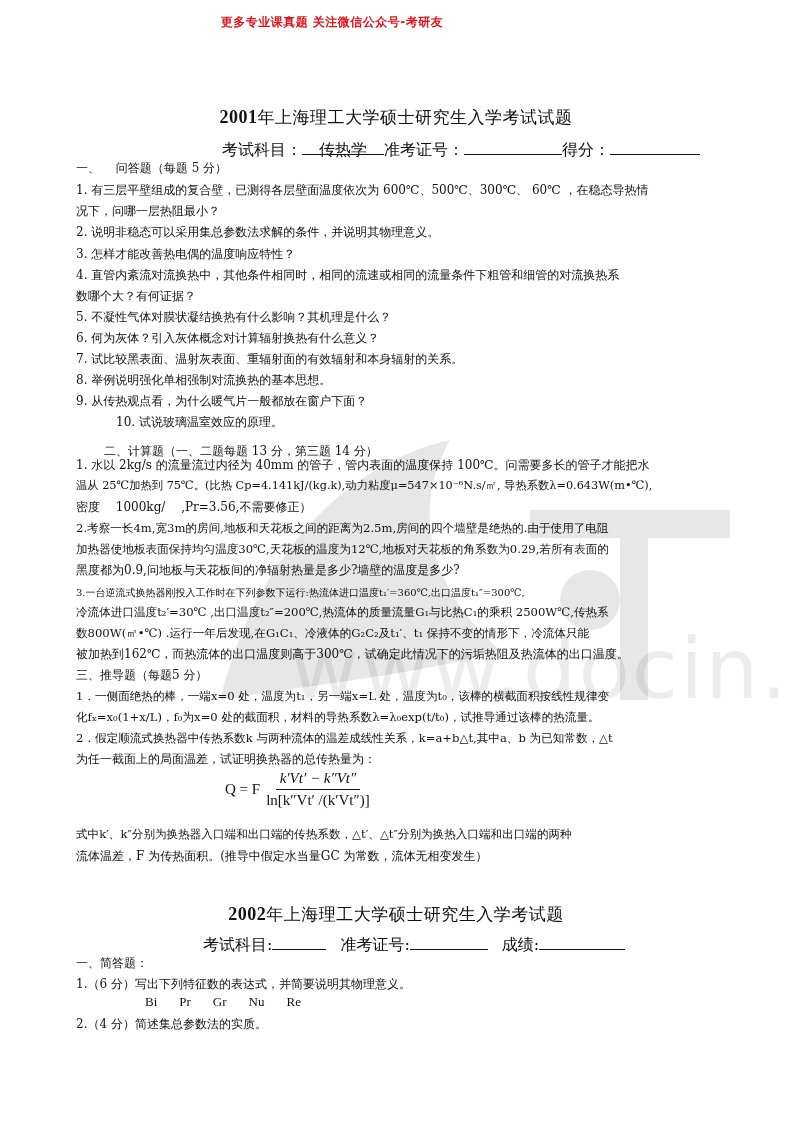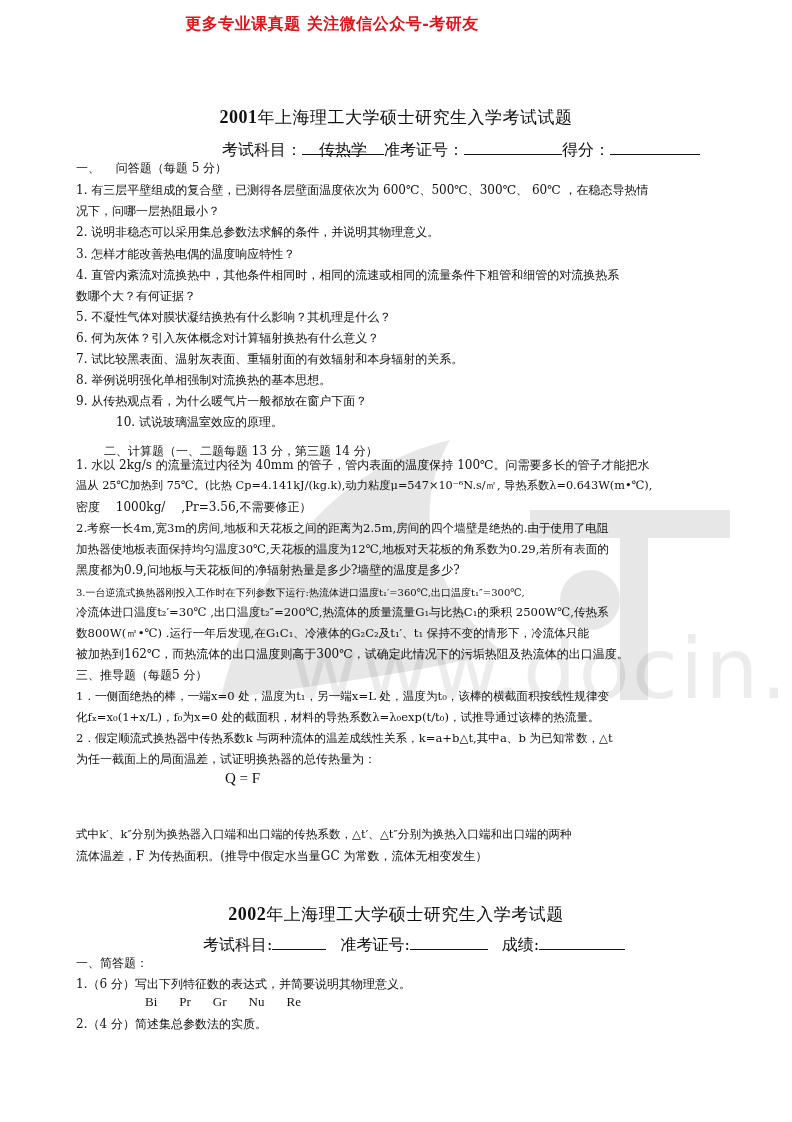--- a/index.html
+++ b/index.html
@@ -3,21 +3,21 @@
 <meta charset="utf-8">
 <style>
   html, body { margin: 0; padding: 0; background: #ffffff; }
   body {
     width: 792px; height: 1122px; position: relative; overflow: hidden;
     font-family: "DejaVu Serif", "Liberation Serif", serif;
     color: #111111;
   }
   .banner {
     position: absolute; top: 14px; left: 0; width: 664px; text-align: center;
-    color: #e0141b; font-family: "DejaVu Sans", sans-serif; font-weight: bold; font-size: 16px;
+    color: #e0141b; font-family: "DejaVu Sans", sans-serif; font-weight: bold; font-size: 12px;
     letter-spacing: 0.5px;
   }
   .watermark {
     position: absolute; left: 200px; top: 420px; width: 560px; height: 300px;
     pointer-events: none; opacity: 0.09;
   }
   .wm-text {
     position: absolute; left: 290px; top: 620px; font-family: "DejaVu Sans", sans-serif;
     font-size: 84px; color: #000; opacity: 0.07; letter-spacing: 2px; pointer-events: none;
   }
@@ -92,20 +92,24 @@
 <div class="line" style="top:646px;">被加热到162℃，而热流体的出口温度则高于300℃，试确定此情况下的污垢热阻及热流体的出口温度。</div>
 
 <div class="line" style="top:667px;">三、推导题（每题5 分）</div>
 <div class="line" style="top:688px; font-size:11.6px;">1．一侧面绝热的棒，一端x=0 处，温度为t₁，另一端x=L 处，温度为t₀，该棒的横截面积按线性规律变</div>
 <div class="line" style="top:709px; font-size:11.6px;">化fₓ=x₀(1+x/L)，f₀为x=0 处的截面积，材料的导热系数λ=λ₀exp(t/t₀)，试推导通过该棒的热流量。</div>
 <div class="line" style="top:730px; font-size:11.6px;">2．假定顺流式换热器中传热系数k 与两种流体的温差成线性关系，k=a+b△t,其中a、b 为已知常数，△t</div>
 <div class="line" style="top:751px;">为任一截面上的局面温差，试证明换热器的总传热量为：</div>
 
 <div class="formula">
   <span class="it">Q = F</span>
+  <span class="frac">
+    <span class="num">k′Vt′ − k″Vt″</span>
+    <span class="den">ln[k″Vt′ /(k′Vt″)]</span>
+  </span>
 </div>
 
 <div class="line" style="top:826px; font-size:11.6px;">式中k′、k″分别为换热器入口端和出口端的传热系数，△t′、△t″分别为换热入口端和出口端的两种</div>
 <div class="line" style="top:848px;">流体温差，F 为传热面积。(推导中假定水当量GC 为常数，流体无相变发生）</div>
 
 <div class="title" style="top:903px;">
   <b>2002</b><span>年上海理工大学硕士研究生入学考试题</span>
 </div>
 <div class="meta" style="left:203px; top:935px;">
   <span>考试科目:</span><span class="blank" style="width:54px;"></span><span style="display:inline-block;width:14px;"></span><span>准考证号:</span><span class="blank" style="width:78px;"></span><span style="display:inline-block;width:14px;"></span><span>成绩:</span><span class="blank" style="width:86px;"></span>

